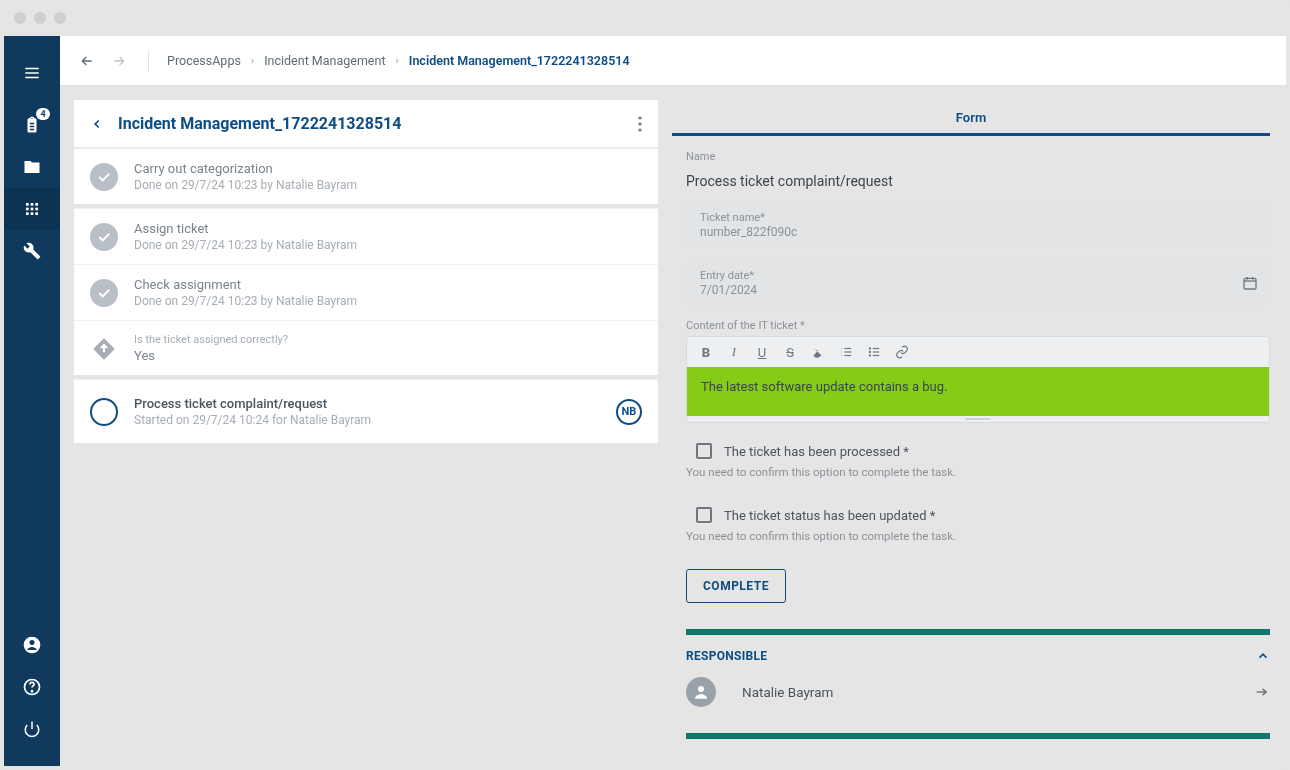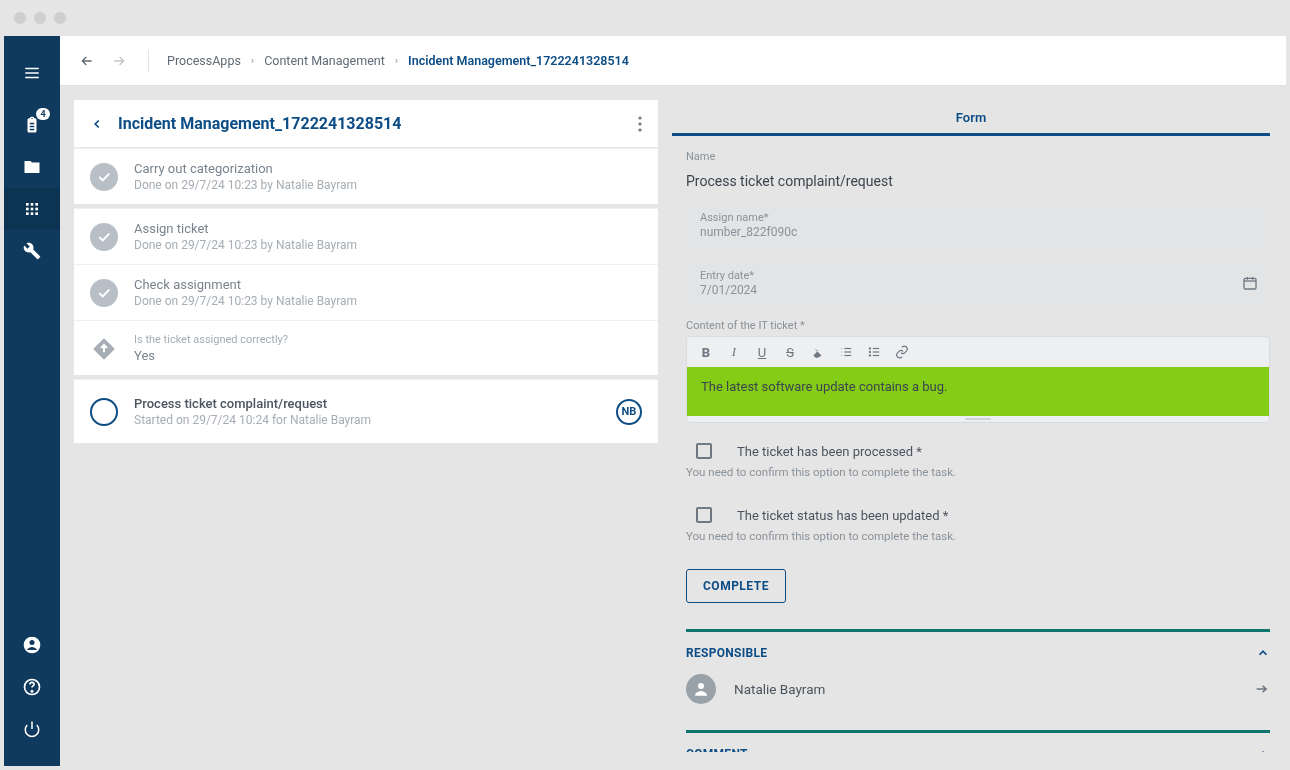--- a/index.html
+++ b/index.html
@@ -63,33 +63,33 @@
   .ro-field .val{font-size:12px;color:#8a929a;margin-top:1px}
   .ro-field .cal{position:absolute;right:12px;top:50%;transform:translateY(-50%);color:#6f7882}
 
   .editor-box{border:1px solid #d7dbdf;border-radius:4px;background:#edeff1;margin-bottom:4px;position:relative}
   .editor-toolbar{display:flex;gap:14px;padding:8px 12px;color:#6f7882;font-size:13px;align-items:center}
   .editor-toolbar .tb{width:14px;height:14px;display:flex;align-items:center;justify-content:center}
   .editor-content{padding:12px 14px 22px;font-size:13px;color:#3c454e;background:#84cc16}
   .resize-handle{height:6px;display:flex;align-items:center;justify-content:center}
   .resize-handle::after{content:"";width:26px;height:2px;background:#cfd3d7;border-radius:1px}
 
-  .check-row{display:flex;align-items:center;gap:25px;margin-top:20px;padding-left:10px}
+  .check-row{display:flex;align-items:center;gap:12px;margin-top:20px;padding-left:10px}
   .check-row .box{width:16px;height:16px;border:2px solid #6f7882;border-radius:2px;flex-shrink:0}
   .check-row .lbl{font-size:13px;color:#4b555f}
   .helper{font-size:11.5px;color:#8a929a;margin-top:6px}
 
   .complete-btn{margin-top:26px;border:1.5px solid #0d4d86;background:transparent;color:#0d4d86;font-size:12px;font-weight:700;letter-spacing:.5px;padding:9px 16px;border-radius:3px;cursor:pointer}
 
-  .section{border-top:3px solid #0f766e;margin-top:26px;padding-top:14px}
+  .section{border-top:6px solid #0f766e;margin-top:26px;padding-top:14px}
   .section-head{display:flex;align-items:center;justify-content:space-between}
   .section-title{font-size:12px;font-weight:700;letter-spacing:.3px;color:#0d4d86}
   .section-head .chev{color:#0d4d86}
 
-  .responsible-row{display:flex;align-items:center;gap:18px;margin-top:14px}
+  .responsible-row{display:flex;align-items:center;gap:26px;margin-top:14px}
   .avatar-gray{width:30px;height:30px;border-radius:50%;background:#9aa2a9;display:flex;align-items:center;justify-content:center;color:#fff}
   .responsible-name{font-size:13.5px;color:#4b555f;flex:1}
   .arrow-right{color:#6f7882}
 
   svg{display:block}
 </style>
 </head>
 <body>
 
 <div class="browser-window">
@@ -170,21 +170,21 @@
         </div>
         <div class="nav-arrow" style="opacity:.4">
           <svg width="16" height="16" viewBox="0 0 24 24" fill="none" stroke="currentColor" stroke-width="2">
               <path d="M5 12h14M13 6l6 6-6 6"></path>
             </svg>
         </div>
         <div class="divider"></div>
         <div class="breadcrumb">
           <span class="crumb">ProcessApps</span>
           <span class="sep">›</span>
-          <span class="crumb">Content Management</span>
+          <span class="crumb">Incident Management</span>
           <span class="sep">›</span>
           <span class="crumb current">Incident Management_1722241328514</span>
         </div>
       </div>
 
       <div class="content">
 
         <div class="left-panel">
           <div class="left-header">
             <span class="back">
@@ -265,21 +265,21 @@
         </div>
 
         <div class="right-panel">
           <div class="tab-header">Form</div>
           <div class="tab-underline"></div>
           <div class="right-scroll">
             <div class="field-label">Name</div>
             <div class="field-value">Process ticket complaint/request</div>
 
             <div class="ro-field">
-              <div class="small-label">Assign name*</div>
+              <div class="small-label">Ticket name*</div>
               <div class="val">number_822f090c</div>
             </div>
 
             <div class="ro-field">
               <div class="small-label">Entry date*</div>
               <div class="val">7/01/2024</div>
               <span class="cal">
                 <svg width="16" height="16" viewBox="0 0 24 24" fill="none" stroke="currentColor" stroke-width="2">
                     <rect x="3" y="5" width="18" height="16" rx="2"></rect>
                     <line x1="3" y1="9" x2="21" y2="9"></line>

